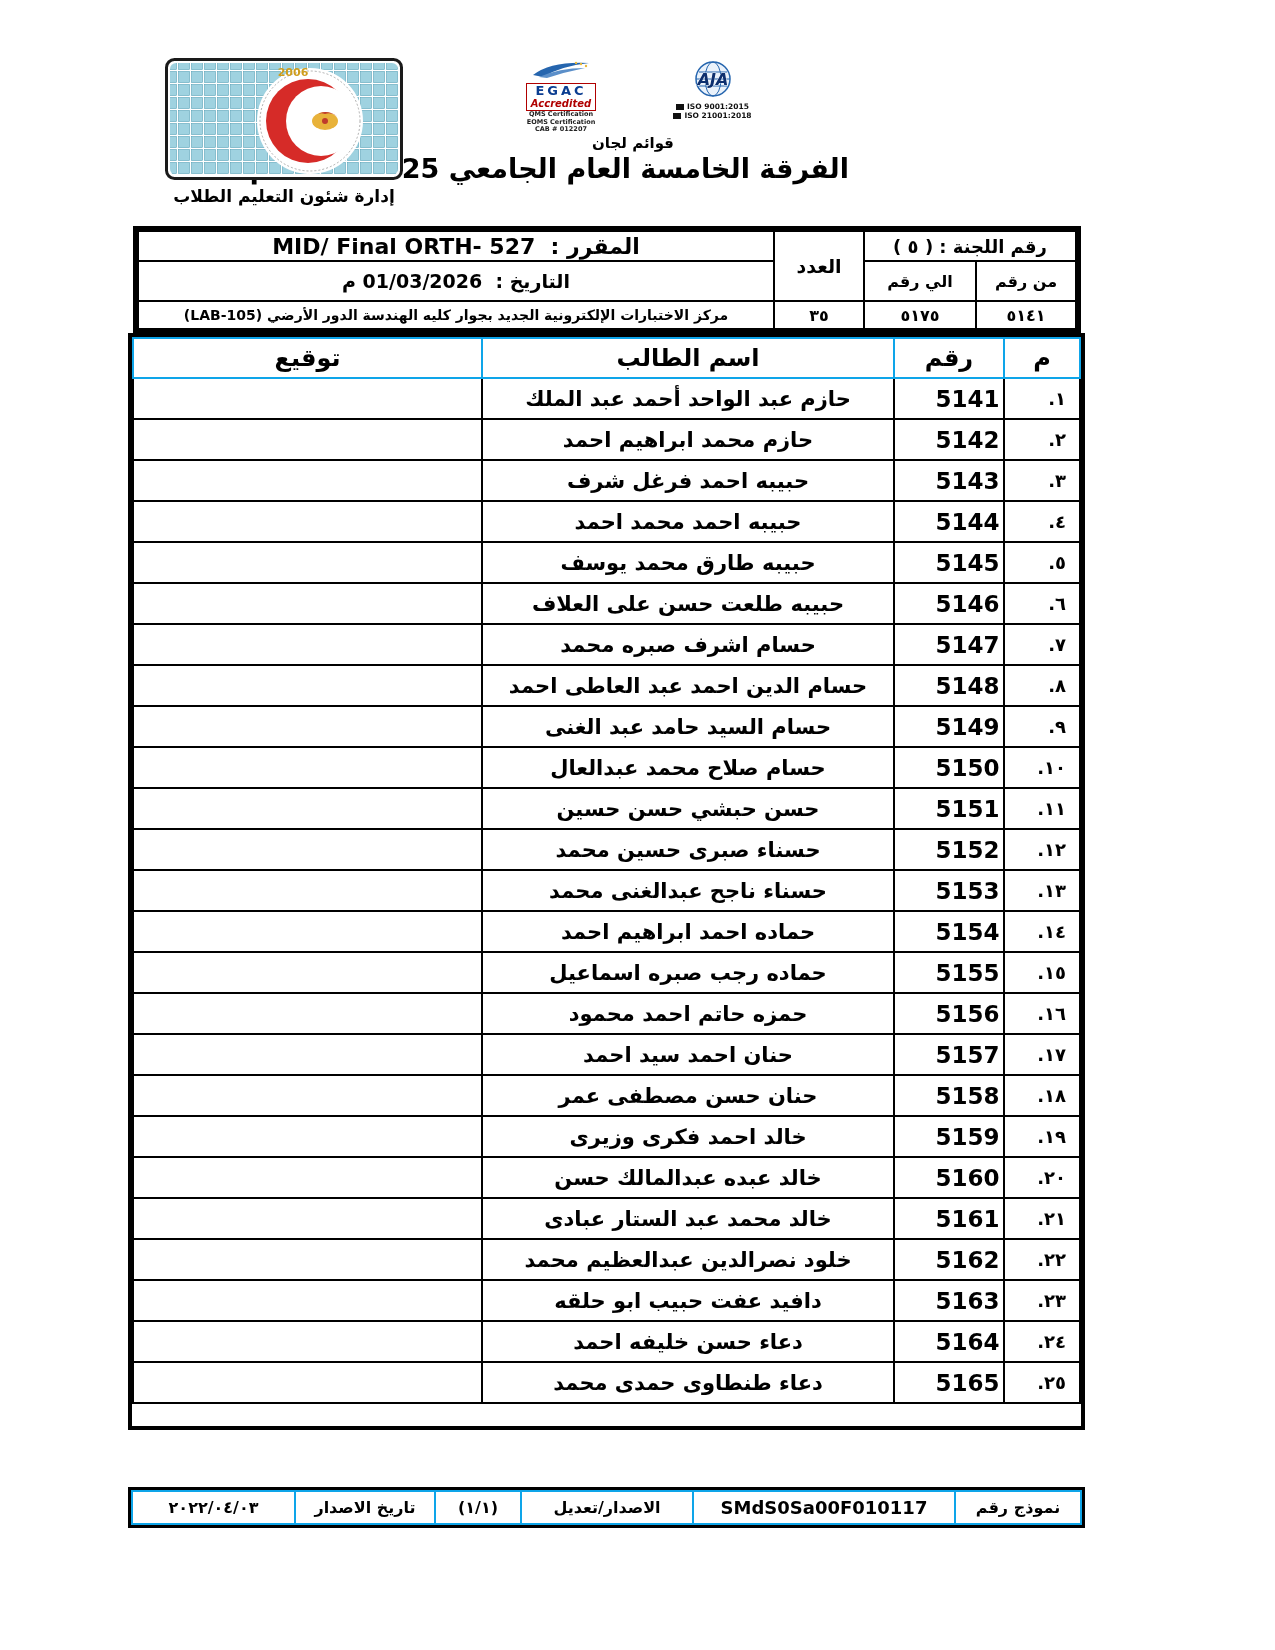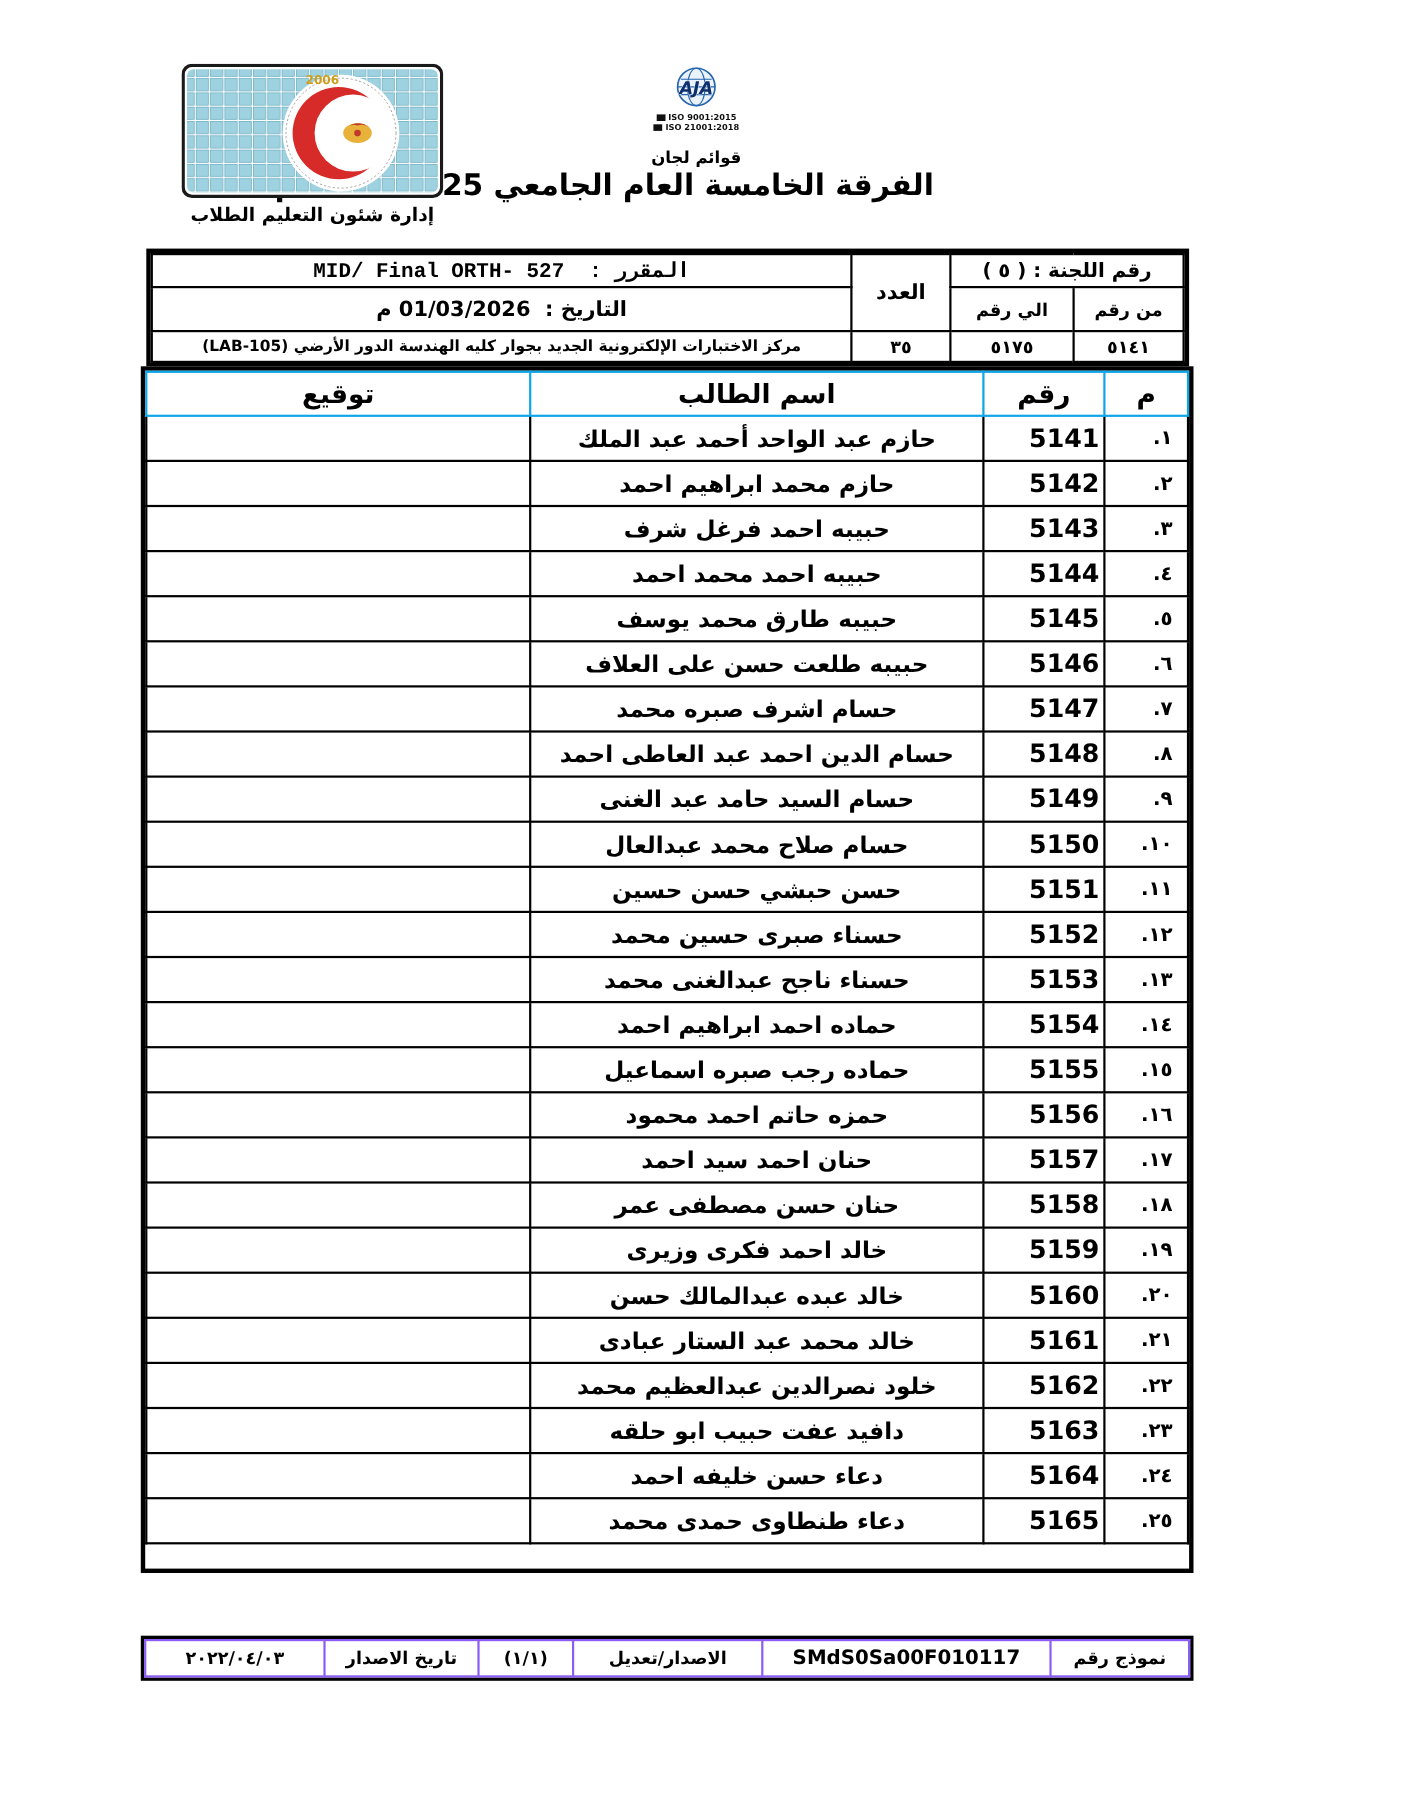--- a/index.html
+++ b/index.html
@@ -27,52 +27,68 @@
 
   .fac-block { position:absolute; top:58px; left:150px; width:268px; text-align:center; }
   .fac-caption { font-size:17px; font-weight:bold; margin-top:2px; }
 
   
   .info-wrap { position:absolute; top:226px; left:133px; width:948px; border:4px solid #000; background:#fff; }
   table.info { width:100%; border-collapse:collapse; direction:rtl; table-layout:fixed; }
   .info td { border:2px solid #000; text-align:center; font-weight:bold; vertical-align:middle; }
   .cell-committee { font-size:18px; height:30px; }
   .cell-count-label { font-size:19px; }
-  .cell-course { font-size:19px; height:30px;font-family:Liberation Mono, monospace; }
+  .cell-course { font-size:22px; height:30px; }
   .cell-fromto { font-size:16px; height:26px; }
   .cell-date { font-size:19px; height:40px; }
   .cell-val { font-size:16px; height:28px; }
   .cell-location { font-size:14px; height:28px; }
   .ltr-val { direction:ltr; unicode-bidi:embed; }
 
   
   .main-wrap { position:absolute; top:333px; left:128px; width:957px; border:4px solid #000; background:#fff; }
   table.students { width:100%; border-collapse:collapse; direction:rtl; table-layout:fixed; }
   .students th { border:2px solid #0ea5e9; height:40px; font-size:24px; font-weight:bold; text-align:center; }
   .students td { border:2px solid #000; height:41px; text-align:center; vertical-align:middle; }
   td.c-serial { font-size:18px; font-weight:bold; text-align:right; padding-left:4px; padding-right:13px; }
   td.c-id { font-size:23px; font-weight:bold;padding-left:37px; }
   td.c-name { font-size:21px; font-weight:bold; }
   td.c-sign { }
   .table-spacer { height:22px; }
 
   
   .footer-wrap { position:absolute; top:1487px; left:128px; width:957px; border:3px solid #000; background:#fff; }
   table.ftr { width:100%; border-collapse:collapse; direction:rtl; table-layout:fixed; }
-  .ftr td { border:2px solid #8b5cf6; height:33px; text-align:center; font-weight:bold; font-size:16px; vertical-align:middle; }
+  .ftr td { border:2px solid #0ea5e9; height:33px; text-align:center; font-weight:bold; font-size:16px; vertical-align:middle; }
   .ftr td.code { font-size:18px; direction:ltr; }
 </style>
 </head>
 <body>
 
 <div class="page">
 
 
   <div class="center-block">
     <div class="logos-row">
+      <div class="egac">
+        <svg width="60" height="18" viewBox="0 0 60 18">
+          <path d="M2 15 Q20 1 58 3 Q30 6 12 17 Z" fill="#2565ae"></path>
+          <path d="M8 17 Q28 8 54 8 Q34 12 16 18 Z" fill="#5b8fc9"></path>
+          <circle cx="50" cy="4" r="1.2" fill="#e8b93a"></circle>
+          <circle cx="45" cy="3" r="1.2" fill="#e8b93a"></circle>
+          <circle cx="55" cy="6" r="1.2" fill="#e8b93a"></circle>
+        </svg>
+        <div class="egac-namebox">
+          <div class="egac-name">EGAC</div>
+          <div class="egac-accredited">Accredited</div>
+        </div>
+        <div class="egac-small">QMS Certification</div>
+        <div class="egac-small">EOMS Certification</div>
+        <div class="egac-small">CAB # 012207</div>
+      </div>
       <div class="aja">
         <svg width="72" height="38" viewBox="0 0 72 38">
           <circle cx="36" cy="19" r="17" fill="#eaf2fb" stroke="#2565ae" stroke-width="1.5"></circle>
           <ellipse cx="36" cy="19" rx="8" ry="17" fill="none" stroke="#2565ae" stroke-width="1"></ellipse>
           <line x1="22" y1="12" x2="50" y2="12" stroke="#2565ae" stroke-width="1"></line>
           <line x1="19" y1="19" x2="53" y2="19" stroke="#2565ae" stroke-width="1"></line>
           <line x1="22" y1="26" x2="50" y2="26" stroke="#2565ae" stroke-width="1"></line>
           <text x="36" y="25" text-anchor="middle" font-size="16" font-weight="bold" font-style="italic" fill="#0d2f6e" stroke="#ffffff" stroke-width="0.6" paint-order="stroke">AJA</text>
         </svg>
         <div class="aja-iso">

